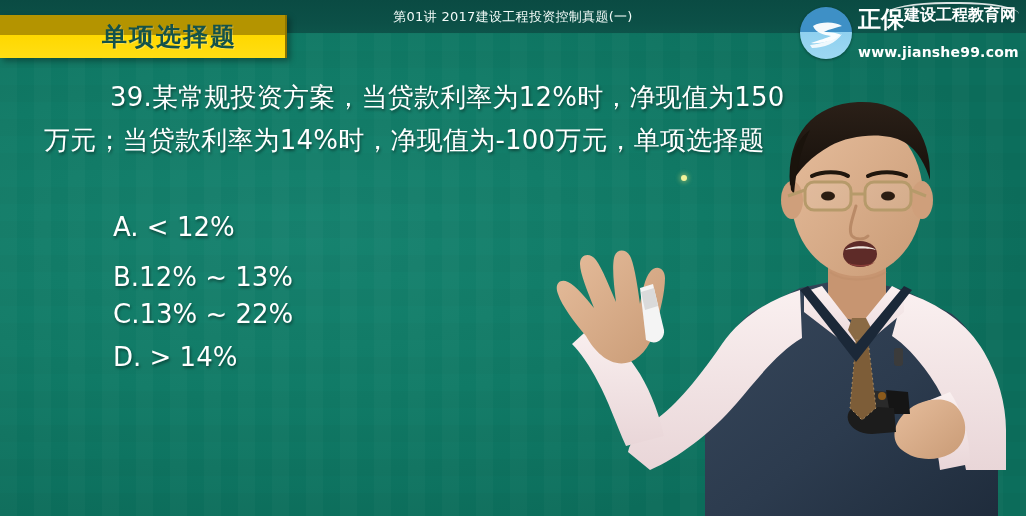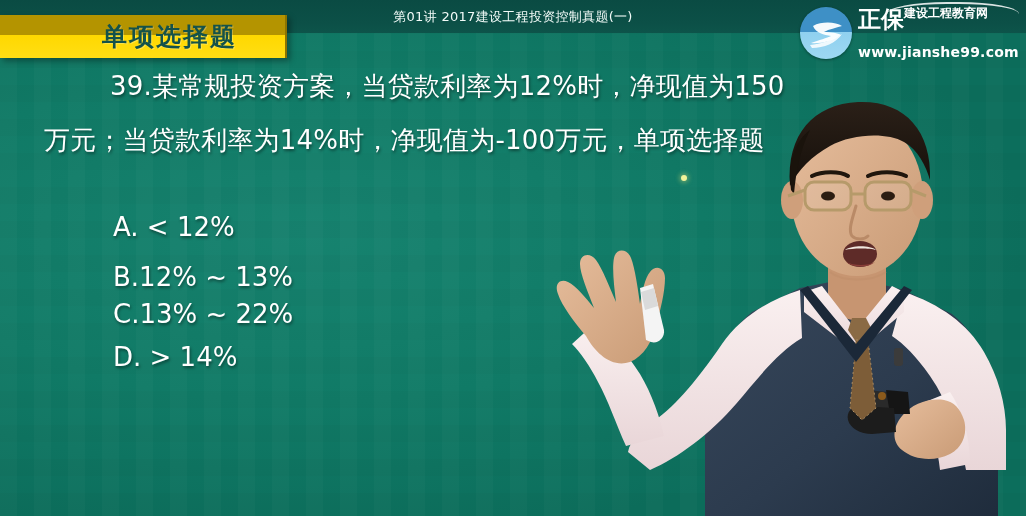--- a/index.html
+++ b/index.html
@@ -85,21 +85,21 @@
   .logo-cn {
     position:relative;
     color:#ffffff;
     font-size:21px;
     font-weight:700;
     letter-spacing:0px;
     white-space:nowrap;
     display:flex; align-items:flex-start;
   }
   .logo-cn .big { font-size:23px; }
-  .logo-cn .small { font-size:12px; position:relative; top:-1px; }
+  .logo-cn .small { font-size:16px; position:relative; top:-1px; }
   .logo-arc {
     position:absolute; right:0; top:-6px;
     width:132px; height:12px;
     border-top:2px solid rgba(255,255,255,.85);
     border-radius:70px 70px 0 0 / 14px 14px 0 0;
   }
   .logo-url {
     color:#ffffff;
     font-size:14px;
     font-weight:700;
@@ -112,21 +112,21 @@
   .slide-text { position:absolute; left:0; top:0; width:1026px; height:516px; z-index:5; }
   .qline {
     position:absolute;
     color:#ffffff;
     font-size:26px;
     line-height:26px;
     white-space:nowrap;
     text-shadow:1px 2px 3px rgba(0,0,0,.45);
     letter-spacing:.2px;
   }
-  .q1 { left:110px; top:73px; }
+  .q1 { left:110px; top:84px; }
   .q2 { left:44px;  top:127px; }
   .q3 { left:44px;  top:171px; }
   .opt {
     position:absolute;
     left:113px;
     color:#ffffff;
     font-size:26px;
     line-height:26px;
     white-space:nowrap;
     text-shadow:1px 2px 3px rgba(0,0,0,.45);

